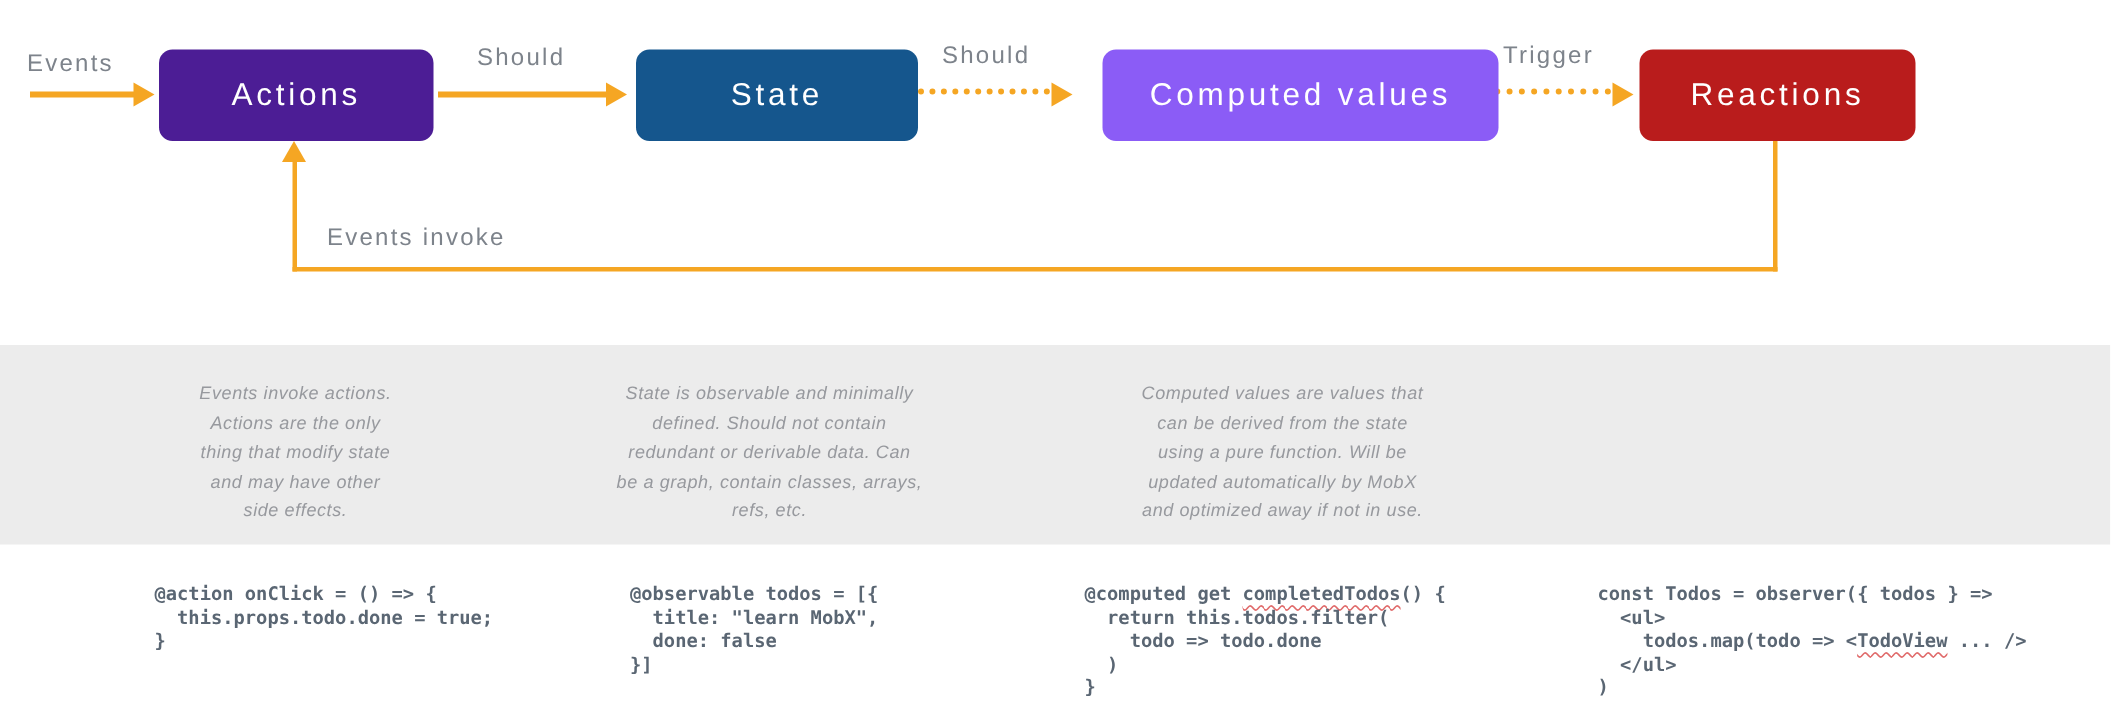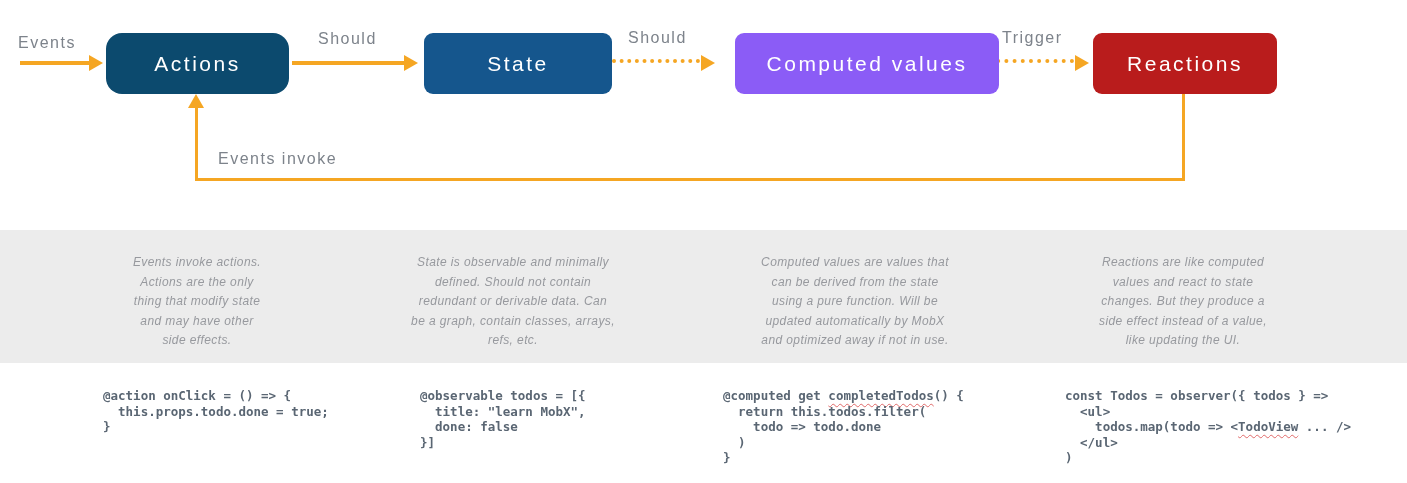--- a/index.html
+++ b/index.html
@@ -141,46 +141,41 @@
   <div class="arrow-dotted" id="arrow3-line"></div>
   <div class="arrow-head-right" id="arrow3-head"></div>
   <div class="arrow-dotted" id="arrow4-line"></div>
   <div class="arrow-head-right" id="arrow4-head"></div>
 
   <div class="loop-seg" id="loop-right"></div>
   <div class="loop-seg" id="loop-bottom"></div>
   <div class="loop-seg" id="loop-left"></div>
   <div class="arrow-head-up" id="loop-head"></div>
 
-  <div class="node" id="node-actions" style="background: #0c4a6e; border-radius: 16px;">Actions</div>
+  <div class="node" id="node-actions" style="background: #4c1d95;">Actions</div>
   <div class="node" id="node-state" style="background: rgb(21, 86, 141);">State</div>
   <div class="node" id="node-computed" style="background: #8b5cf6; margin-left: 16px;">Computed values</div>
   <div class="node" id="node-reactions" style="background: #b91c1c;">Reactions</div>
 
   <div id="band"></div>
   <div class="desc" id="desc-actions">Events invoke actions.
 Actions are the only
 thing that modify state
 and may have other
 side effects.</div>
   <div class="desc" id="desc-state">State is observable and minimally
 defined. Should not contain
 redundant or derivable data. Can
 be a graph, contain classes, arrays,
 refs, etc.</div>
   <div class="desc" id="desc-computed">Computed values are values that
 can be derived from the state
 using a pure function. Will be
 updated automatically by MobX
 and optimized away if not in use.</div>
-  <div class="desc" id="desc-reactions">Reactions are like computed
-values and react to state
-changes. But they produce a
-side effect instead of a value,
-like updating the UI.</div>
 
   <div class="code" id="code-actions">@action onClick = () =&gt; {
   this.props.todo.done = true;
 }</div>
   <div class="code" id="code-state">@observable todos = [{
   title: "learn MobX",
   done: false
 }]</div>
   <div class="code" id="code-computed">@computed get <span class="squiggle">completedTodos</span>() {
   return this.todos.filter(

